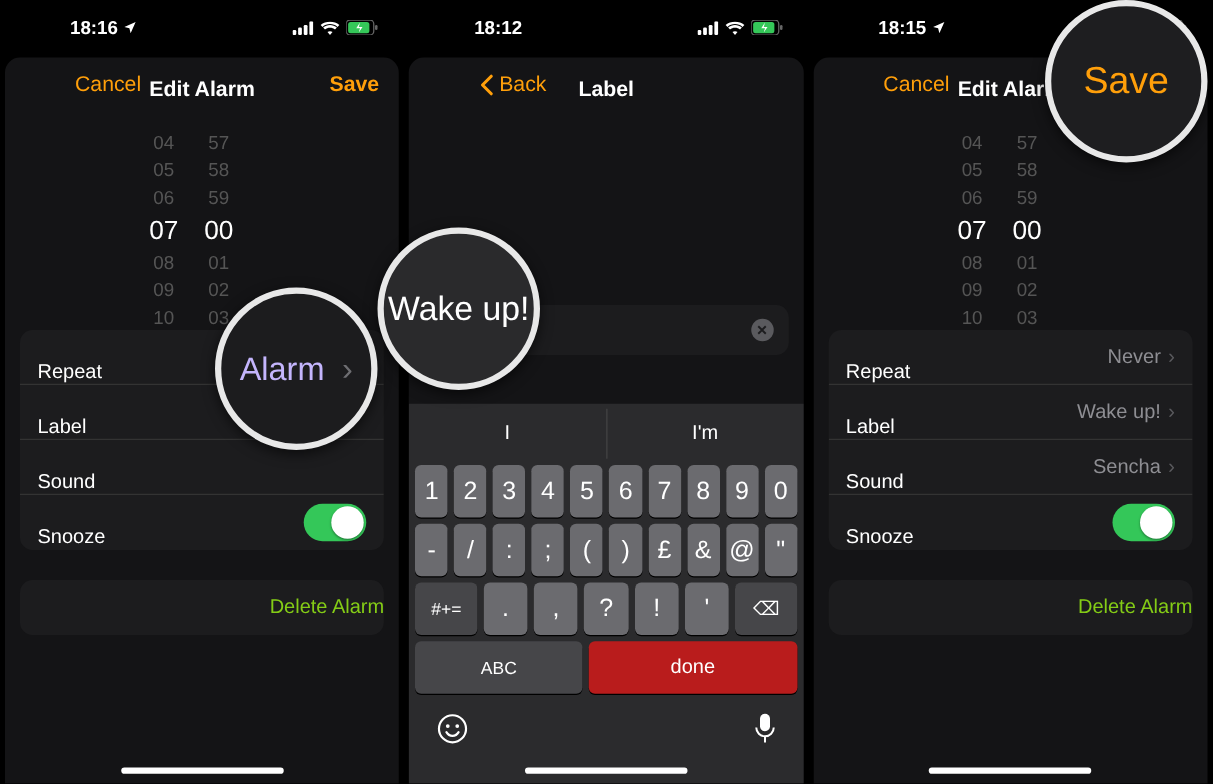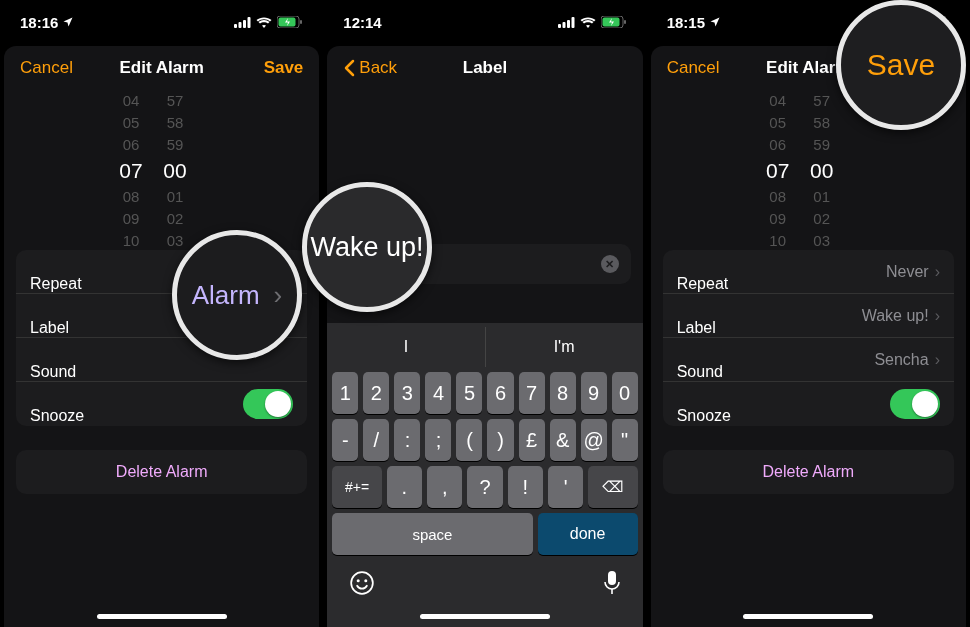--- a/index.html
+++ b/index.html
@@ -2,33 +2,33 @@
 <html><head>
 <meta charset="utf-8">
 <style>
   * { box-sizing: border-box; margin: 0; padding: 0; font-family: -apple-system, "Helvetica Neue", Arial, sans-serif; }
   body { background: #000; width: 970px; height: 627px; overflow: hidden; position: relative; }
   .container { display: flex; width: 970px; height: 627px; }
   .phone { width: 323.33px; height: 627px; background: #000; position: relative; overflow: hidden; }
   .phone + .phone { border-left: 0px solid #000; }
 
   
-  .statusbar { display: flex; justify-content: space-between; align-items: center; height: 44px; padding: 0 20px; color: #fff; font-size: 15px; font-weight: 600; }
+  .statusbar { display: flex; justify-content: space-between; align-items: center; height: 44px; padding: 0 20px; color: #fff; font-size: 15px; font-weight: 600; margin-left: 36px; }
   .status-left { display: flex; align-items: center; gap: 4px; }
   .status-right { display: flex; align-items: center; gap: 5px; }
   .icon-svg { display: block; }
 
   
-  .navbar { display: flex; justify-content: space-between; align-items: center; height: 44px; padding: 3px 16px; }
+  .navbar { display: flex; justify-content: space-between; height: 44px; padding: 16px 16px; margin-left: 40px; }
   .nav-title { color: #fff; font-size: 17px; font-weight: 600; position: absolute; left: 50%; transform: translateX(-50%); }
   .nav-btn { color: #ff9f0a; font-size: 17px; display: flex; align-items: center; gap: 4px; }
   .nav-btn.bold { font-weight: 600; }
 
   
-  .picker { position: relative; margin: 0 12px 26px; height: 134px; }
+  .picker { position: relative; margin: 14px 12px 26px; height: 134px; }
   .picker-col { position: absolute; top: 0; width: 50px; text-align: center; }
   .picker-col.hours { left: 90px; }
   .picker-col.minutes { left: 134px; }
   .picker-row { height: 22px; line-height: 22px; font-size: 15px; color: #555; }
   .picker-row.sel { font-size: 21px; color: #fff; height: 30px; line-height: 30px; }
   .picker-band { position: absolute; left: 0; right: 0; top: 52px; height: 32px; background: #2c2c2e; border-radius: 8px; z-index: -1; }
 
   
   .list { margin: 0 12px; background: #1c1c1e; border-radius: 10px; overflow: hidden; }
   .cell { display: flex; justify-content: space-between; align-items: center; height: 44px; padding: 0 14px; border-bottom: 0.5px solid #333; }
@@ -37,38 +37,38 @@
   .cell-value { color: #8e8e93; font-size: 16px; display: flex; align-items: center; gap: 6px; }
   .chevron { color: #5a5a5e; }
 
   
   .toggle { width: 50px; height: 30px; background: #39393d; border-radius: 15px; position: relative; }
   .toggle.on { background: #34c759; }
   .toggle .knob { width: 26px; height: 26px; background: #fff; border-radius: 13px; position: absolute; top: 2px; right: 2px; box-shadow: 0 1px 2px rgba(0,0,0,0.4); }
 
   
   .delete-wrap { margin: 24px 12px 0; }
-  .delete-btn { background: #1c1c1e; color: #f0abfc; font-size: 16px; text-align: center; height: 44px; line-height: 44px; border-radius: 10px; }
+  .delete-btn { background: #1c1c1e; color: #84cc16; font-size: 16px; text-align: right; height: 44px; line-height: 44px; border-radius: 10px; }
 
   
   .textfield-wrap { margin: 154px 12px 0; background: #1c1c1e; border-radius: 10px; height: 40px; display: flex; align-items: center; padding: 0 12px; justify-content: space-between; }
   .textfield-val { color: #fff; font-size: 17px; }
   .clear-circle { width: 18px; height: 18px; background: #5a5a5e; border-radius: 50%; display: flex; align-items: center; justify-content: center; color: #1c1c1e; font-size: 11px; font-weight: bold; }
 
   
   .keyboard { position: absolute; bottom: 0; left: 0; right: 0; background: #2b2b2d; padding-top: 4px; }
   .sugbar { display: flex; height: 40px; }
   .sug { flex: 1; text-align: center; line-height: 40px; color: #fff; font-size: 16px; border-right: 0.5px solid #444; }
   .sug:last-child { border-right: none; }
   .krow { display: flex; gap: 5px; padding: 5px 5px 0; }
   .key { flex: 1; height: 42px; background: #6b6b6f; color: #fff; border-radius: 5px; display: flex; align-items: center; justify-content: center; font-size: 20px; box-shadow: 0 1px 0 #000; }
   .key.dark { background: #464649; }
   .key.wide { flex: 1.4; font-size: 15px; }
   .key.space { flex: 4; }
-  .key.done { background: #0c4a6e; flex: 2; font-size: 16px; }
+  .key.done { background: #b91c1c; flex: 2; font-size: 16px; }
   .kbbar { display: flex; justify-content: space-between; padding: 10px 22px 6px; }
   .home-indicator { width: 130px; height: 5px; background: #fff; border-radius: 3px; margin: 6px auto 8px; }
 
   
   .mag { position: absolute; border-radius: 50%; border: 5px solid #e8e8e8; background: #1c1c1e; display: flex; align-items: center; justify-content: center; box-shadow: 0 3px 10px rgba(0,0,0,0.6); z-index: 50; }
   .mag1 { width: 130px; height: 130px; left: 172px; top: 230px; }
   .mag1-inner { display: flex; align-items: center; gap: 14px; }
   .mag1-text { color: #c4b5fd; font-size: 26px; }
   .mag1-chev { color: #6e6e72; font-size: 26px; font-weight: 300; }
   .mag2 { width: 130px; height: 130px; left: 302px; top: 182px; background: #2a2a2c; }
@@ -166,21 +166,21 @@
       </div>
 
       <div class="home-indicator" style="position:absolute;bottom:0;left:50%;transform:translateX(-50%);"></div>
     </div>
       </div>
   </div>
 
   <div class="phone phone2">
     <div class="statusbar">
       <div class="status-left">
-        <span>12:14</span>
+        <span>18:12</span>
       </div>
       <div class="status-right">
         <svg class="icon-svg" width="17" height="11" viewBox="0 0 17 11" fill="#fff">
             <rect x="0" y="7" width="3" height="4" rx="1"></rect>
             <rect x="4.5" y="5" width="3" height="6" rx="1"></rect>
             <rect x="9" y="3" width="3" height="8" rx="1"></rect>
             <rect x="13.5" y="0" width="3" height="11" rx="1"></rect>
           </svg>
         <svg class="icon-svg" width="16" height="11" viewBox="0 0 16 11" fill="#fff">
             <path d="M8 11L10 8.5C9 7.8 7 7.8 6 8.5zM4 6.5C6 4.8 10 4.8 12 6.5L13.5 5C10.5 2.3 5.5 2.3 2.5 5zM0.5 3C4.5-0.5 11.5-0.5 15.5 3L14 4.5C10.8 1.5 5.2 1.5 2 4.5z"></path>
@@ -244,21 +244,21 @@
         <div class="krow">
           <div class="key dark wide" style="font-size:14px;">#+=</div>
           <div class="key">.</div>
           <div class="key">,</div>
           <div class="key">?</div>
           <div class="key">!</div>
           <div class="key">'</div>
           <div class="key dark wide">⌫</div>
         </div>
         <div class="krow" style="padding-bottom:5px;">
-          <div class="key space" style="font-size:15px;">space</div>
+          <div class="key dark" style="flex:1.6;font-size:14px;">ABC</div>
           <div class="key done">done</div>
         </div>
         <div class="kbbar">
           <span style="font-size:22px;">
             <svg width="26" height="26" viewBox="0 0 24 24" fill="#fff">
                   <circle cx="12" cy="12" r="10" fill="none" stroke="#fff" stroke-width="1.6"></circle>
                   <circle cx="8.5" cy="10" r="1.4"></circle>
                   <circle cx="15.5" cy="10" r="1.4"></circle>
                   <path d="M7.5 14.5c1 1.8 2.6 2.7 4.5 2.7s3.5-.9 4.5-2.7" fill="none" stroke="#fff" stroke-width="1.6" stroke-linecap="round"></path>
                 </svg>

